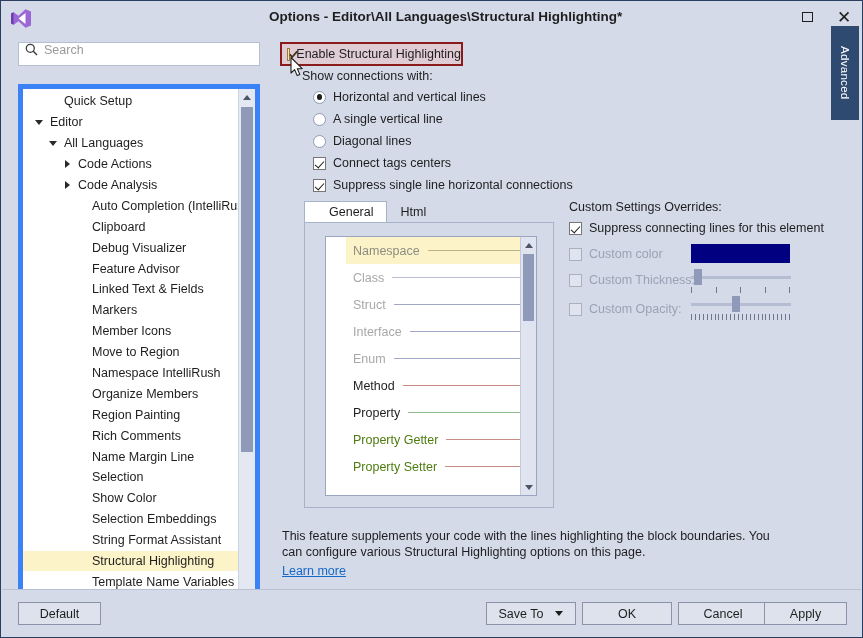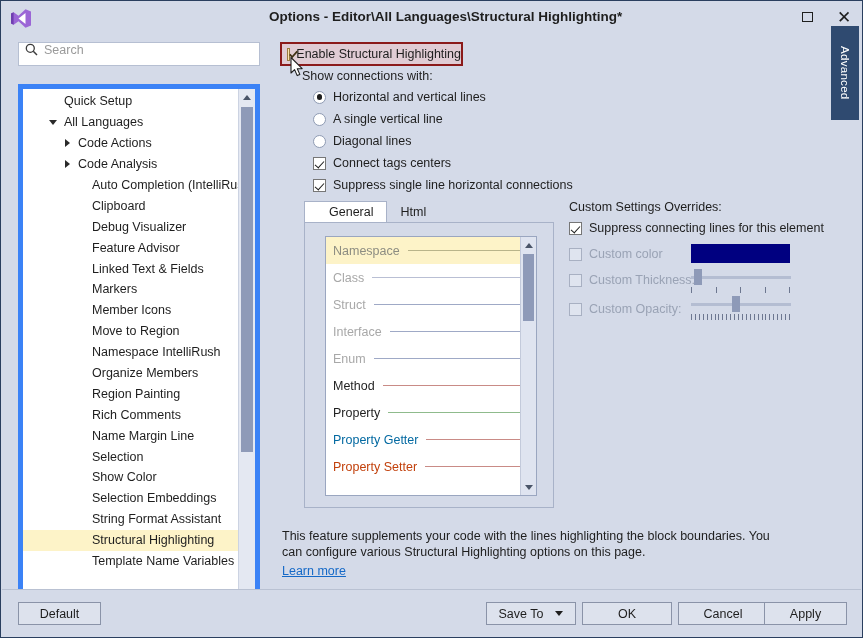--- a/index.html
+++ b/index.html
@@ -228,20 +228,21 @@
     border: 1px solid #a8b2c8;
     box-sizing: border-box;
   }
   #preview {
     position: absolute; left: 20px; top: 13px;
     width: 212px; height: 260px;
     background: #ffffff;
     border: 1px solid #9aa6c0;
     box-sizing: border-box;
     overflow: hidden;
+    padding-left: 20px;
   }
   .prev-row {
     position: relative;
     height: 27px;
     display: flex; align-items: center;
     padding-left: 7px;
     box-sizing: border-box;
   }
   .prev-row.hl { background: #fdf3c8; }
   .prev-name { font-size: 12.5px; white-space: nowrap; }
@@ -364,20 +365,27 @@
   </div>
 
   <div id="tree-panel">
     <div id="tree-list">
         <div class="tree-item">
           <span style="display: inline-block; width: 23px; min-width: 23px;"></span>
           <span class="tw"></span>
           <span style="margin-left: 4px;">Quick Setup</span>
         </div>
         <div class="tree-item">
+          <span style="display: inline-block; width: 9px; min-width: 9px;"></span>
+          <span class="tw">
+            <span class="arrow-down"></span>
+          </span>
+          <span style="margin-left: 4px;">Editor</span>
+        </div>
+        <div class="tree-item">
           <span style="display: inline-block; width: 23px; min-width: 23px;"></span>
           <span class="tw">
             <span class="arrow-down"></span>
           </span>
           <span style="margin-left: 4px;">All Languages</span>
         </div>
         <div class="tree-item">
           <span style="display: inline-block; width: 37px; min-width: 37px;"></span>
           <span class="tw">
             <span class="arrow-right"></span>
@@ -571,25 +579,25 @@
             </div>
             <div class="prev-row">
               <span class="prev-name" style="color: rgb(30, 30, 30);">Method</span>
               <span class="prev-line" style="background: rgb(201, 139, 134);"></span>
             </div>
             <div class="prev-row">
               <span class="prev-name" style="color: rgb(30, 30, 30);">Property</span>
               <span class="prev-line" style="background: rgb(143, 187, 140);"></span>
             </div>
             <div class="prev-row">
-              <span class="prev-name" style="color: #0369a1;">Property Getter</span>
+              <span class="prev-name" style="color: #4d7c0f;">Property Getter</span>
               <span class="prev-line" style="background: rgb(201, 139, 134);"></span>
             </div>
             <div class="prev-row">
-              <span class="prev-name" style="color: #c2410c;">Property Setter</span>
+              <span class="prev-name" style="color: #4d7c0f;">Property Setter</span>
               <span class="prev-line" style="background: rgb(201, 139, 134);"></span>
             </div>
           </div>
         <div id="prev-scroll">
           <div class="sb-arrow sb-up">
             <span class="sb-tri-up"></span>
           </div>
           <div id="prev-thumb"></div>
           <div class="sb-arrow sb-dn">
             <span class="sb-tri-dn"></span>

